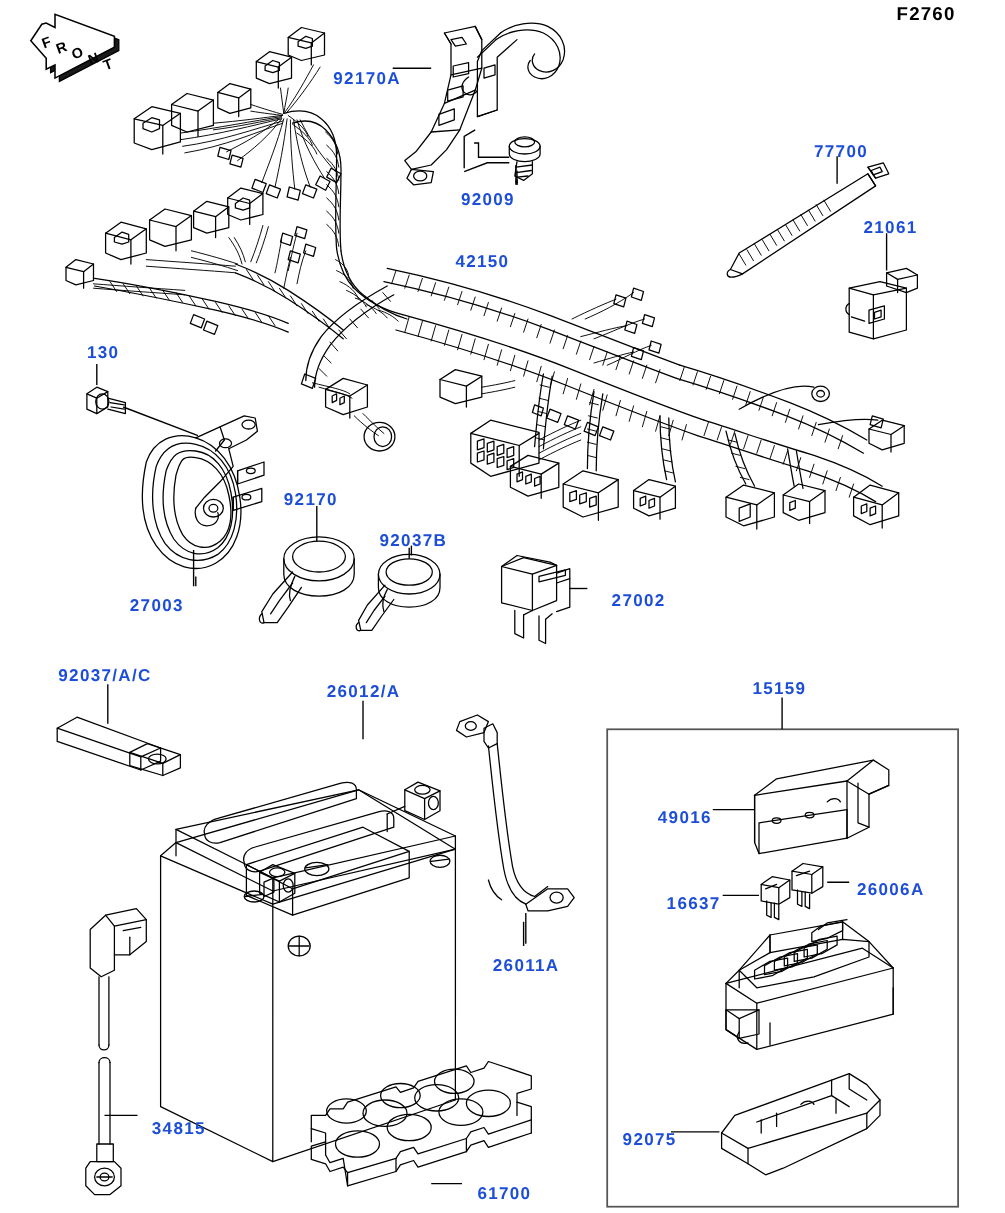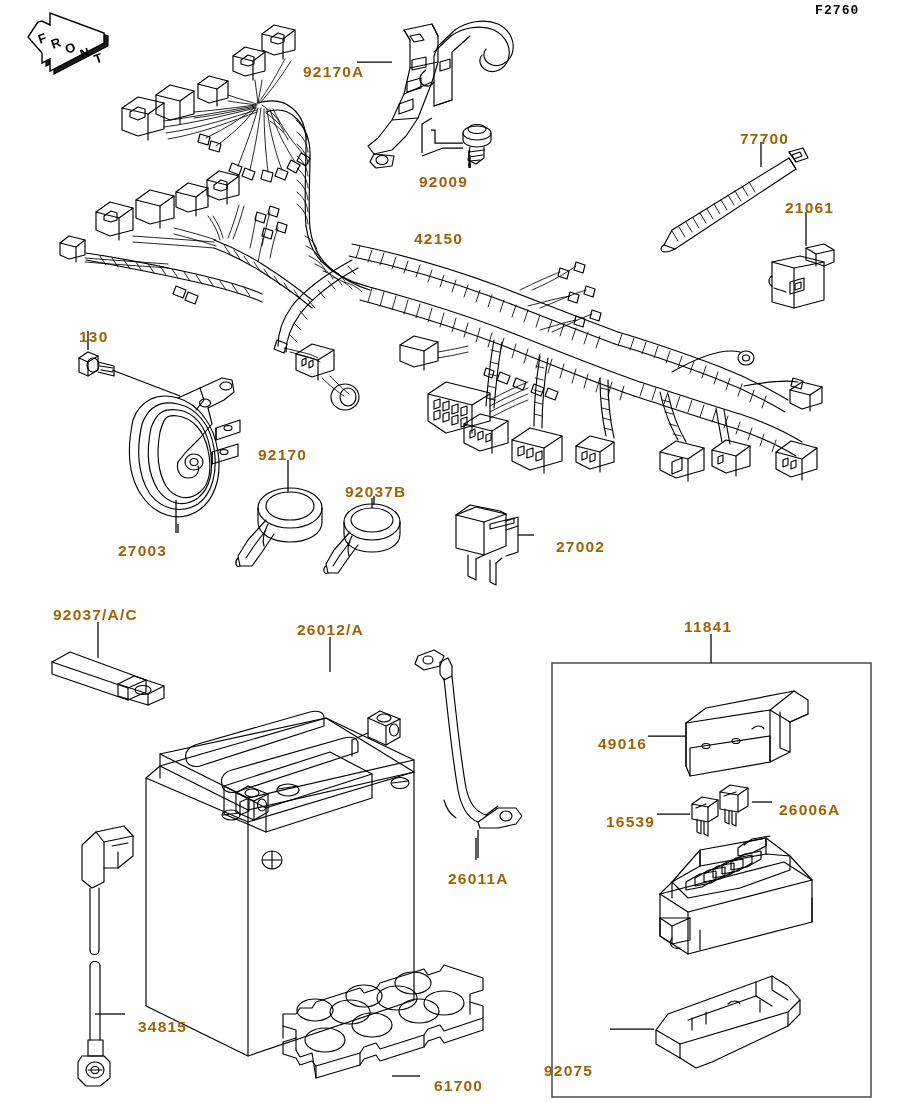--- a/index.html
+++ b/index.html
@@ -11,29 +11,29 @@
     -webkit-font-smoothing:antialiased;
   }
   #stage{position:absolute;left:0;top:0;width:914px;height:1103px;background:#ffffff;}
   svg#art{position:absolute;left:0;top:0;width:914px;height:1103px;}
   .lbl{
     position:absolute;
     font-family:"Liberation Sans", sans-serif;
     font-weight:bold;
     font-size:15.5px;
     letter-spacing:1.2px;
-    color:#a16207;
+    color:#1d4ed8;
     white-space:nowrap;
     line-height:1;
   }
   .hdr{
     position:absolute;
-    font-family:Liberation Mono, monospace;
+    font-family:Liberation Sans, sans-serif;
     font-weight:bold;
-    font-size:13px;
+    font-size:17px;
     letter-spacing:1.1px;
     color:#000;
     white-space:nowrap;
   }
   .frontbadge{position:absolute;left:20px;top:4px;width:96px;height:80px;}
 </style>
 </head>
 <body>
 
 <div id="stage">
@@ -946,29 +946,29 @@
 
   </svg>
 
   <div class="hdr" style="left:815px;top:3px;">F2760</div>
 
   <div class="lbl" style="left:303px;top:64px;">92170A</div>
   <div class="lbl" style="left:419px;top:174px;">92009</div>
   <div class="lbl" style="left:414px;top:231px;">42150</div>
   <div class="lbl" style="left:740px;top:131px;">77700</div>
   <div class="lbl" style="left:785px;top:200px;">21061</div>
-  <div class="lbl" style="left:79px;top:313px;margin-top:16px;">130</div>
+  <div class="lbl" style="left:79px;top:313px;">130</div>
   <div class="lbl" style="left:118px;top:543px;">27003</div>
   <div class="lbl" style="left:258px;top:447px;">92170</div>
   <div class="lbl" style="left:345px;top:484px;">92037B</div>
   <div class="lbl" style="left:544px;top:539px;margin-left:12px;">27002</div>
   <div class="lbl" style="left:53px;top:607px;">92037/A/C</div>
   <div class="lbl" style="left:297px;top:622px;text-align:center;">26012/A</div>
-  <div class="lbl" style="left:684px;top:619px;">11841</div>
+  <div class="lbl" style="left:684px;top:619px;">15159</div>
   <div class="lbl" style="left:598px;top:736px;">49016</div>
-  <div class="lbl" style="left:606px;top:814px;">16539</div>
+  <div class="lbl" style="left:606px;top:814px;">16637</div>
   <div class="lbl" style="left:779px;top:802px;">26006A</div>
-  <div class="lbl" style="left:544px;top:1029px;margin-top:34px;">92075</div>
+  <div class="lbl" style="left:566px;top:1029px;">92075</div>
   <div class="lbl" style="left:448px;top:871px;">26011A</div>
   <div class="lbl" style="left:138px;top:1019px;">34815</div>
   <div class="lbl" style="left:434px;top:1078px;">61700</div>
 
 </div>
 
 </body></html>

